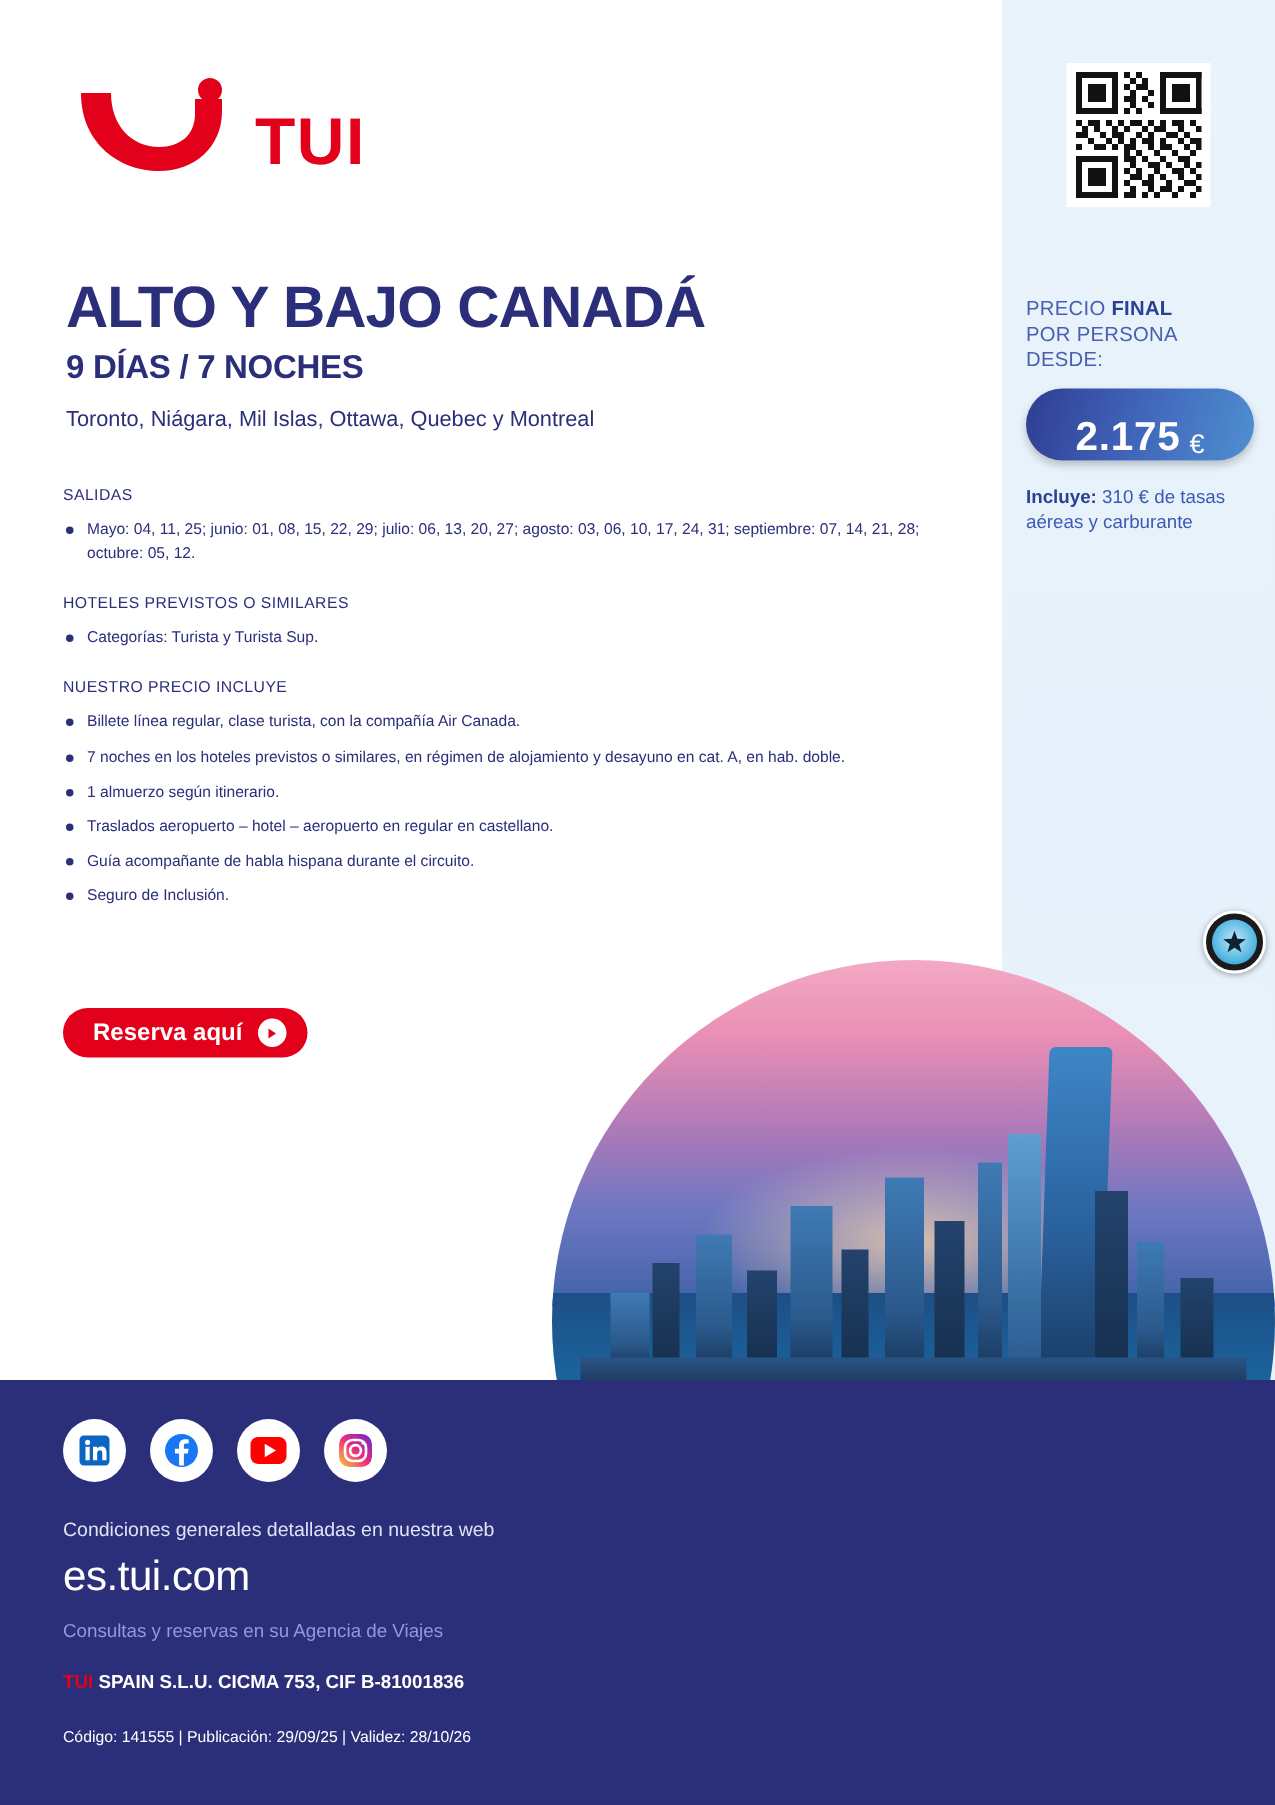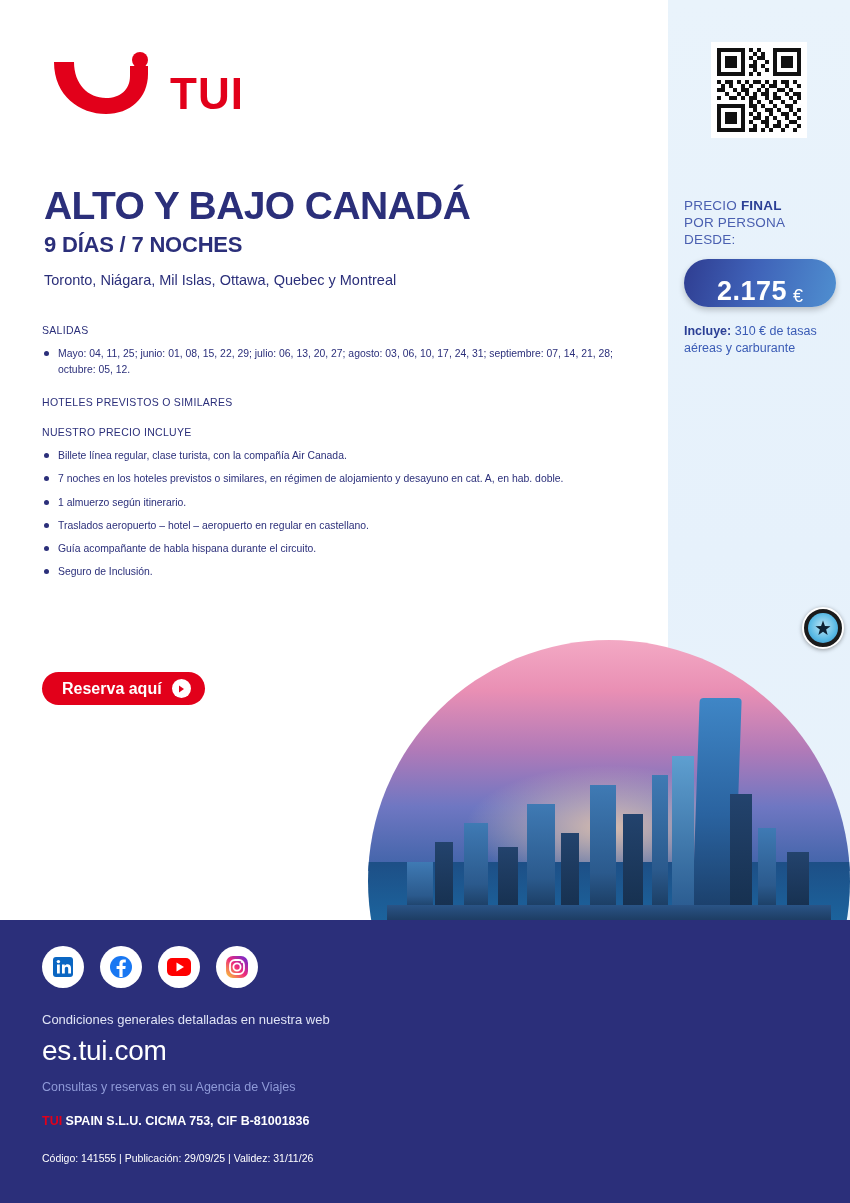--- a/index.html
+++ b/index.html
@@ -511,20 +511,23 @@
 
       <div class="sec-block">
         <div class="sec-head">SALIDAS</div>
         <ul class="bullets">
           <li>Mayo: 04, 11, 25; junio: 01, 08, 15, 22, 29; julio: 06, 13, 20, 27; agosto: 03, 06, 10, 17, 24, 31; septiembre: 07, 14, 21, 28; octubre: 05, 12.</li>
         </ul>
       </div>
 
       <div class="sec-block">
         <div class="sec-head">HOTELES PREVISTOS O SIMILARES</div>
+        <ul class="bullets">
+          <li>Categorías: Turista y Turista Sup.</li>
+        </ul>
       </div>
 
       <div class="sec-block incluye">
         <div class="sec-head">NUESTRO PRECIO INCLUYE</div>
         <ul class="bullets">
           <li>Billete línea regular, clase turista, con la compañía Air Canada.</li>
           <li>7 noches en los hoteles previstos o similares, en régimen de alojamiento y desayuno en cat. A, en hab. doble.</li>
           <li>1 almuerzo según itinerario.</li>
           <li>Traslados aeropuerto – hotel – aeropuerto en regular en castellano.</li>
           <li>Guía acompañante de habla hispana durante el circuito.</li>
@@ -629,17 +632,17 @@
       </div>
     </div>
 
     <div class="f-cond">Condiciones generales detalladas en nuestra web</div>
     <div class="f-web">es.tui.com</div>
     <div class="f-agency">Consultas y reservas en su Agencia de Viajes</div>
     <div class="f-legal">
       <span class="tui-red">TUI</span><span> SPAIN S.L.U. CICMA 753, CIF B-81001836</span>
     </div>
     <div class="f-code">
-      <b>Código:</b><span> 141555 | </span><b>Publicación:</b><span> 29/09/25 | </span><b>Validez:</b><span> 31/11/26</span>
+      <b>Código:</b><span> 141555 | </span><b>Publicación:</b><span> 29/09/25 | </span><b>Validez:</b><span> 28/10/26</span>
     </div>
   </div>
 
 </div>
 
 </body></html>

